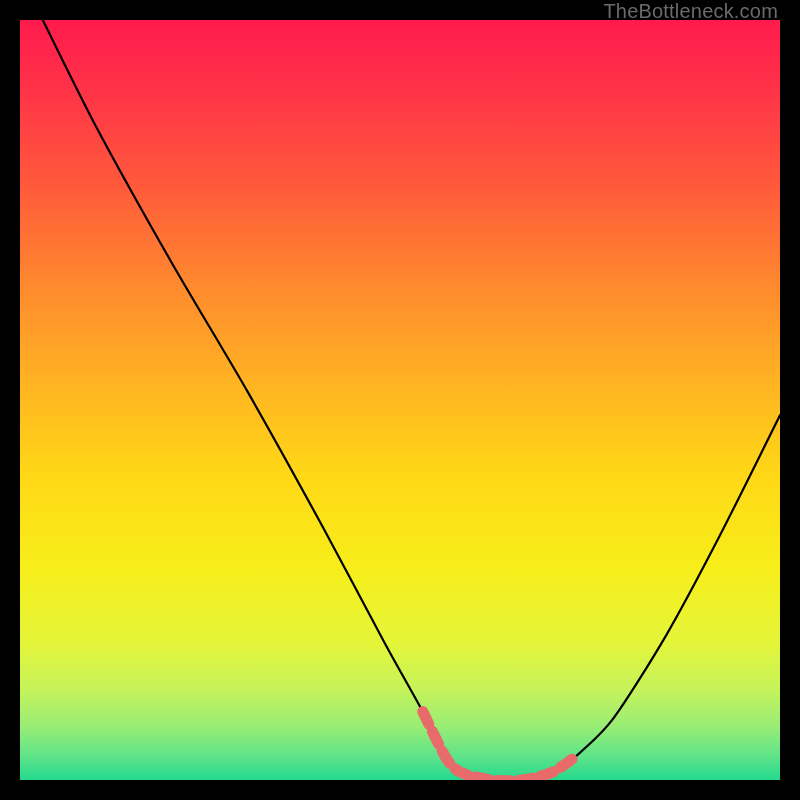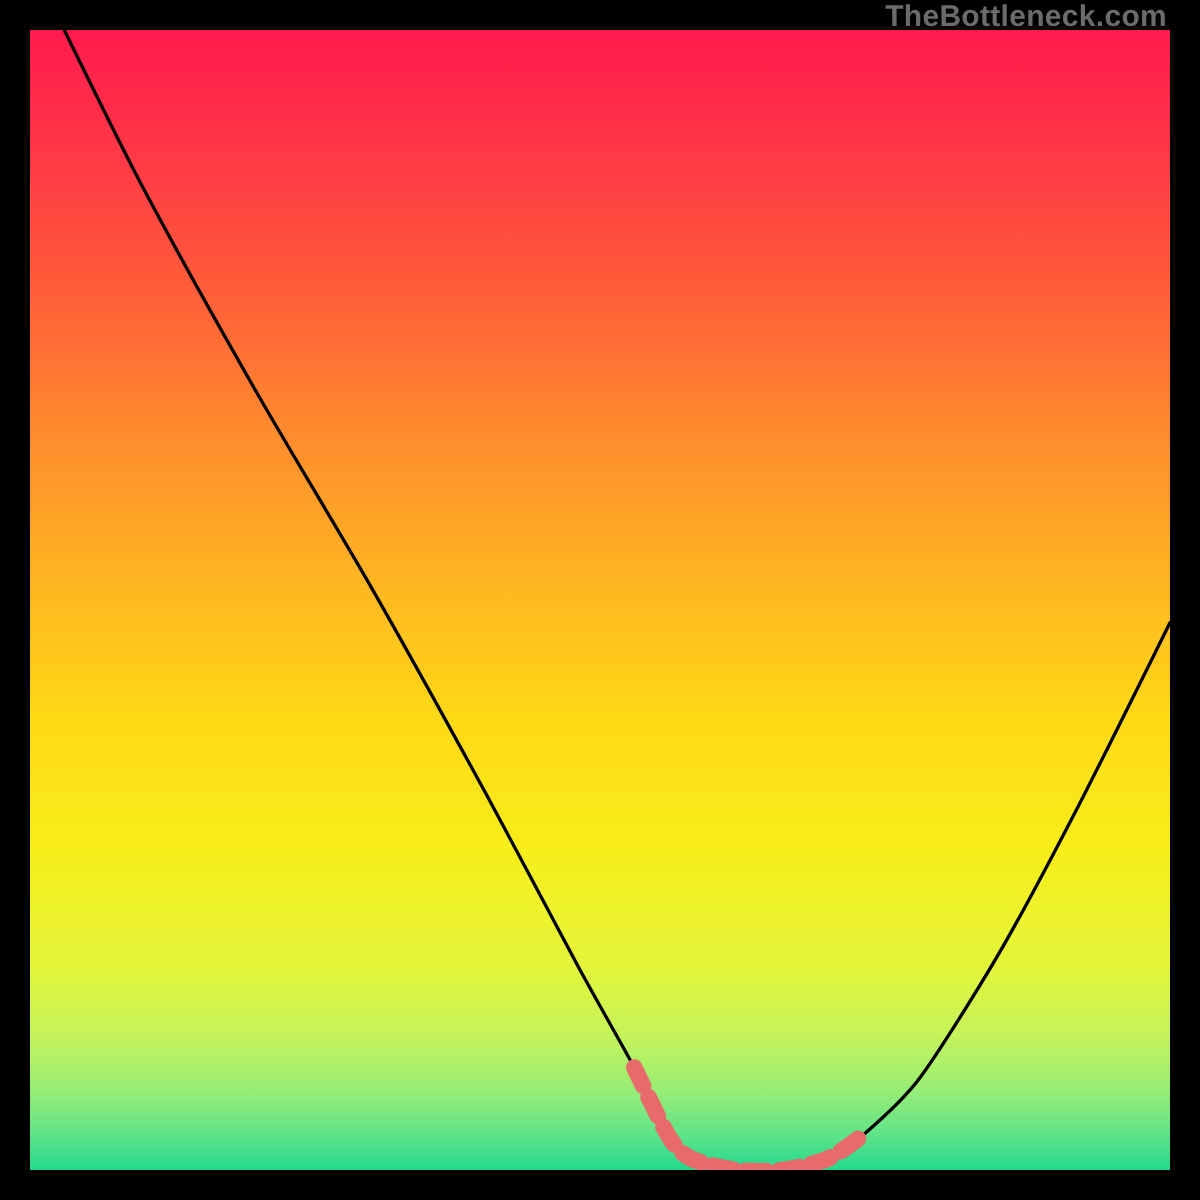--- a/index.html
+++ b/index.html
@@ -28,21 +28,21 @@
   .plot-bg {
     position: absolute;
     inset: 0;
   }
   .watermark {
     position: absolute;
     top: 0px;
     right: 22px;
     color: #6b6b6b;
     font-size: 20px;
-    font-weight: 700;
+    font-weight: 400;
     letter-spacing: 0.2px;
   }
   svg { display: block; }
 </style>
 </head>
 <body>
 
 <div class="stage">
 
   <div class="watermark">TheBottleneck.com</div>

